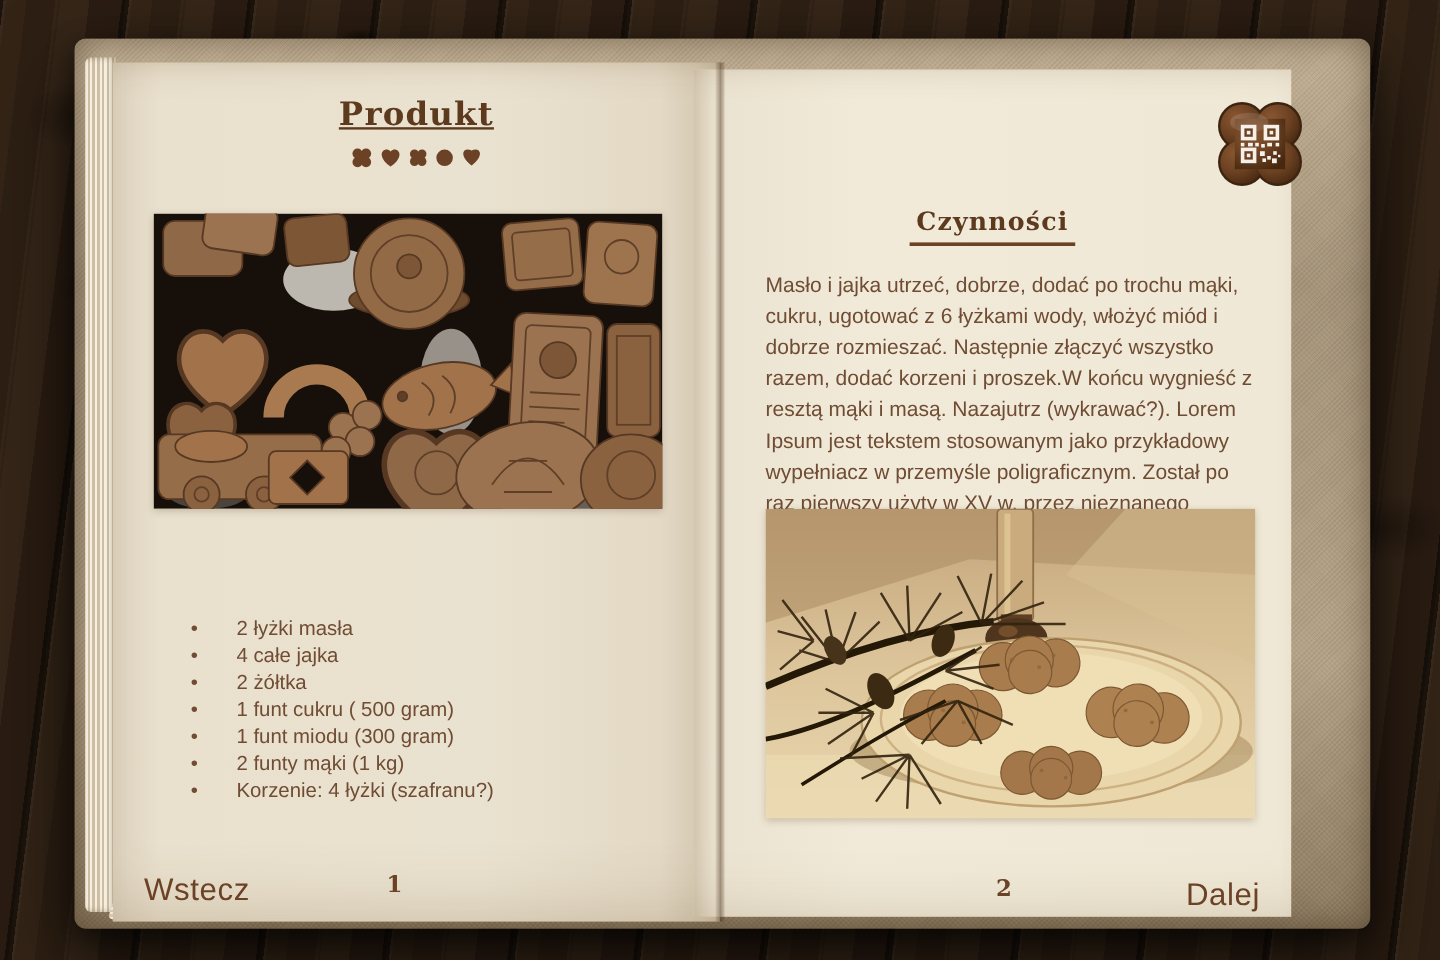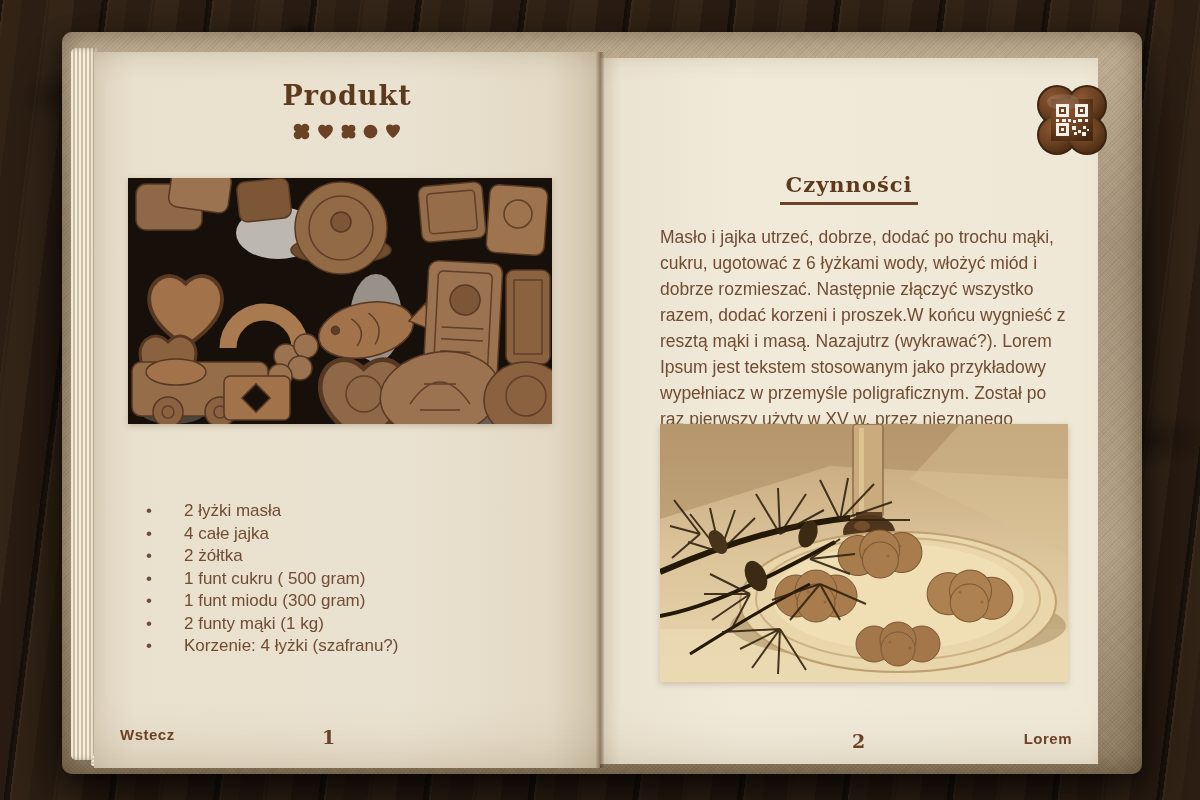--- a/index.html
+++ b/index.html
@@ -54,62 +54,62 @@
     background:repeating-linear-gradient(to bottom,#f2ead8 0 2px,#d5c7ac 2px 4px);
     transform:skewX(-18deg);border-radius:0 0 4px 4px;
   }
   .page{position:absolute;}
   .page-left{
     left:32px;top:20px;width:506px;height:716px;
     background:linear-gradient(to right,#ddd2be 0,#e9e0cd 8%,#eae2d0 60%,#e3d9c5 90%,#cfc2aa 100%);
     box-shadow:inset 0 -45px 60px -45px rgba(120,90,50,.3), inset 0 18px 30px -22px rgba(120,90,50,.35);
   }
   .page-right{
-    left:538px;top:26px;width:498px;height:706px;
+    left:516px;top:26px;width:498px;height:706px;
     background:linear-gradient(to right,#d6cab4 0,#ebe3d1 4%,#f1ead9 28%,#efe8d6 100%);
     box-shadow:inset 0 -40px 55px -45px rgba(120,90,50,.28), inset 0 16px 28px -22px rgba(120,90,50,.3);
   }
   .spine{
     position:absolute;left:534px;top:20px;width:8px;height:716px;
     background:linear-gradient(to right,rgba(70,45,20,.05),rgba(70,45,20,.45) 55%,rgba(70,45,20,.1));
   }
   
   .page-title{
     position:absolute;left:0;right:0;top:28px;text-align:center;
     font-family:"DejaVu Serif",serif;font-weight:700;font-size:27px;
-    color:#5d3a1e;letter-spacing:1px;
+    color:#5d3a1e;letter-spacing:1px;text-decoration:underline;
   }
   .title-decoration{
     position:absolute;left:0;right:0;top:70px;text-align:center;height:18px;
     display:flex;justify-content:center;align-items:center;gap:7px;
   }
   .title-decoration svg{display:block;}
   .section-heading-wrap{position:absolute;left:0;right:0;text-align:center;}
   .section-heading{
     display:inline-block;font-family:"DejaVu Serif",serif;font-weight:700;
     font-size:21px;color:#5d3a1e;letter-spacing:1px;
     border-bottom:3px solid #6b4226;padding:0 6px 5px;
   }
   .ingredients-list{
-    position:absolute;left:48px;top:444px;width:430px;margin:4px;padding:0;list-style:none;
+    position:absolute;left:48px;top:444px;width:430px;margin:17px;padding:0;list-style:none;
   }
   .ingredients-list li{
     position:relative;padding-left:38px;font-size:17px;line-height:22.5px;color:#6f4c33;
   }
   .ingredients-list li::before{
     content:"\2022";position:absolute;left:0;top:0;color:#6f4c33;
   }
   .steps-paragraph{
     position:absolute;left:60px;top:166px;width:414px;
     font-size:17.5px;line-height:26px;color:#6f4c33;margin:0;
   }
   .photo{position:absolute;box-shadow:0 2px 6px rgba(90,65,35,.25);}
   .photo svg{display:block;}
   .nav-label{
-    position:absolute;font-weight:700;font-size:15px;color:#6b4226;
+    position:absolute;font-weight:400;font-size:26px;color:#6b4226;
     letter-spacing:.5px;background:none;border:none;padding:0;cursor:pointer;
     font-family:"Liberation Sans",sans-serif;
   }
   .page-num{
     position:absolute;font-weight:700;font-size:19px;color:#6b4226;
     font-family:"DejaVu Serif",serif;
   }
   .qr-button{
     position:absolute;left:436px;top:26px;width:72px;height:72px;
     background:none;border:none;padding:0;cursor:pointer;
@@ -374,17 +374,17 @@
           <path d="M160 160 L130 196 M160 160 L112 176 M160 160 L180 196 M160 160 L206 180"></path>
           <path d="M40 110 L14 76 M40 110 L10 102 M40 110 L12 134"></path>
         </g>
         <ellipse cx="96" cy="152" rx="10" ry="16" fill="#3d2a12" transform="rotate(-25 96 152)"></ellipse>
         <ellipse cx="58" cy="118" rx="8" ry="13" fill="#47321a" transform="rotate(-30 58 118)"></ellipse>
         <ellipse cx="148" cy="110" rx="9" ry="14" fill="#3d2a12" transform="rotate(20 148 110)"></ellipse>
       </svg>
     </div>
 
     <span class="page-num" style="left:252px;top:672px;">2</span>
-    <button class="nav-label" style="right:26px;top:672px;">Lorem</button>
+    <button class="nav-label" style="right:26px;top:672px;">Dalej</button>
   </div>
 
   <div class="spine"></div>
 </div>
 
 </body></html>

